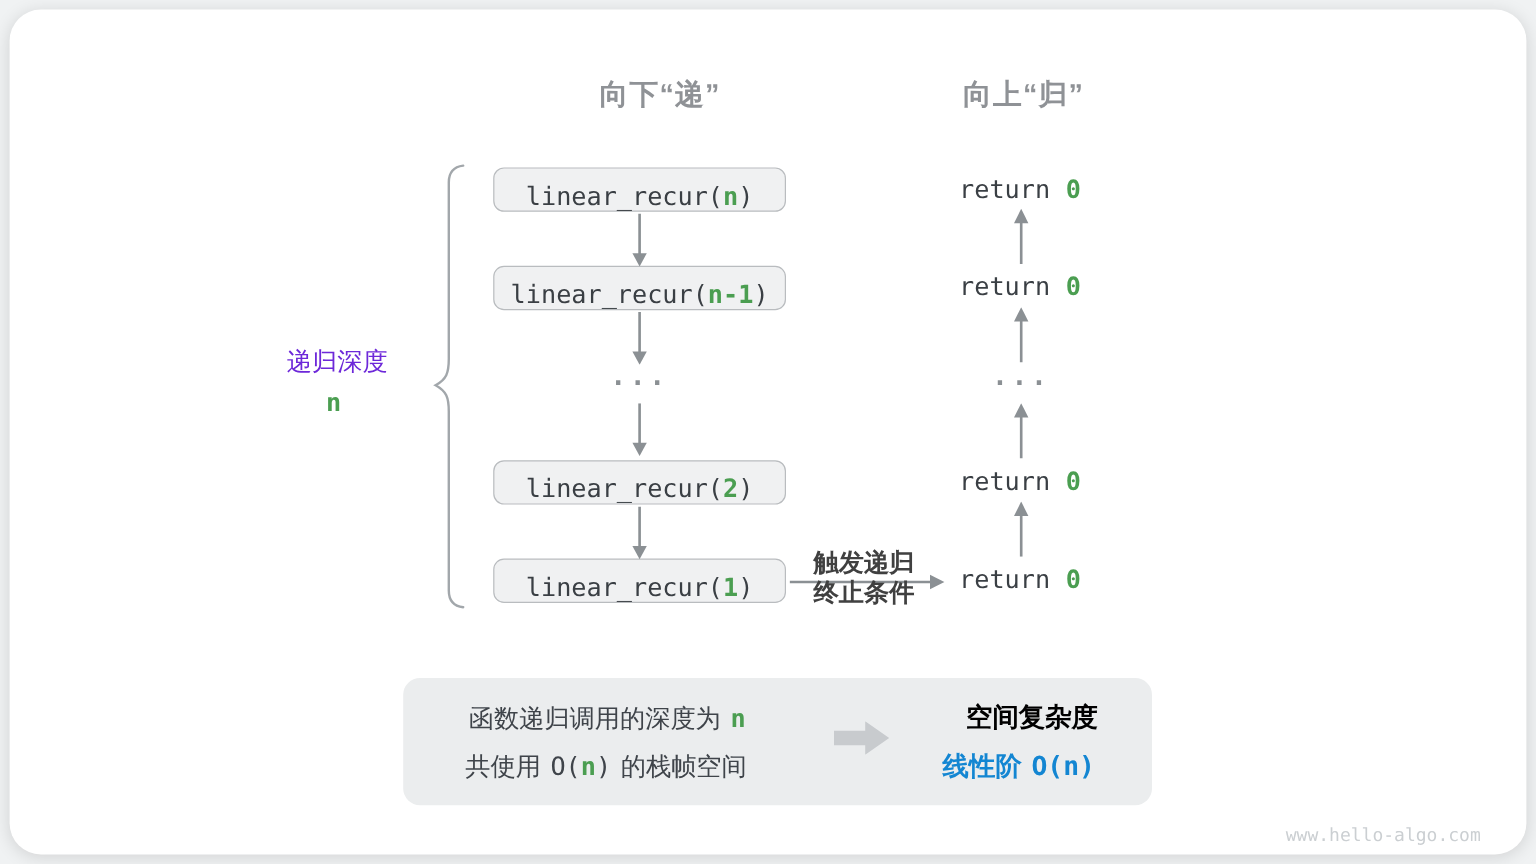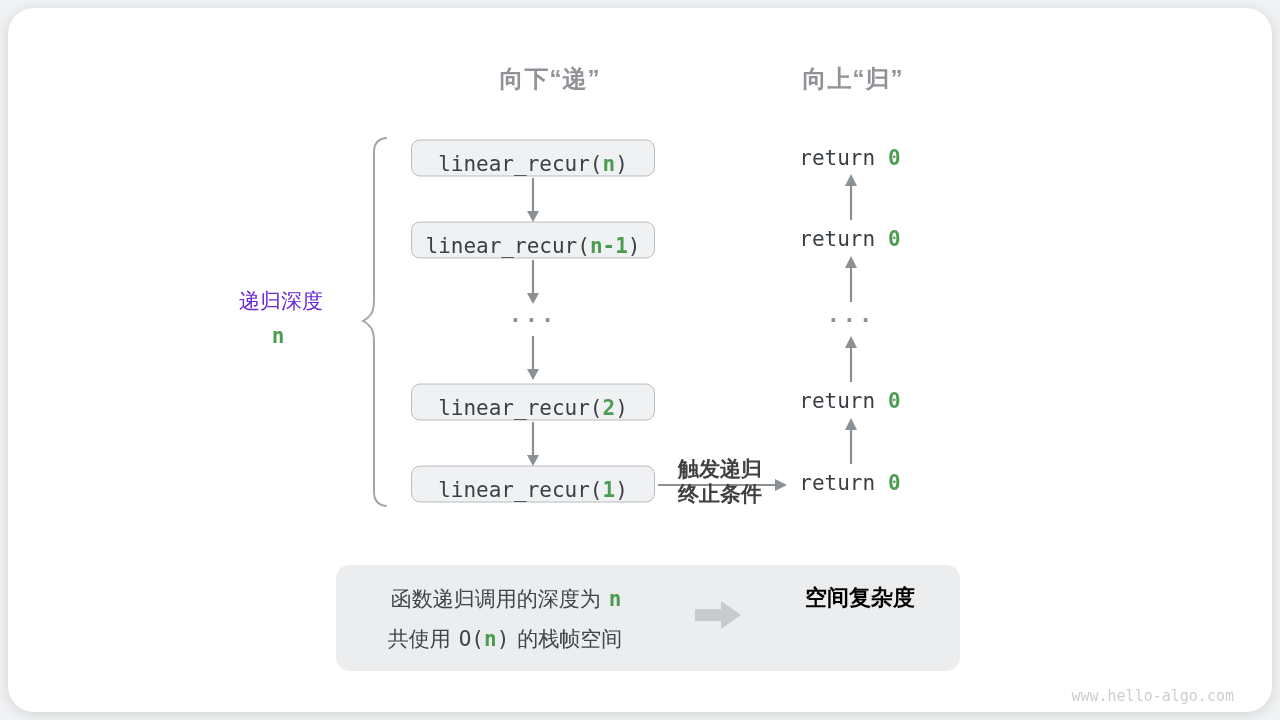--- a/index.html
+++ b/index.html
@@ -150,16 +150,19 @@
   </div>
   <div class="abs sum-left" style="left:497px;top:631px;">
     <span class="m-right8">共使用</span><span class="code">O(</span><span class="n-green">n</span><span class="code">)</span><span class="m-left8">的栈帧空间</span>
   </div>
 
   <svg class="arrow-svg" style="left:687px;top:593px;" width="47" height="28" viewBox="0 0 47 28">
     <polygon points="0,8 26,8 26,0 46,14 26,28 26,20 0,20" fill="#c8cbce"></polygon>
   </svg>
 
   <div class="abs sum-title">空间复杂度</div>
+  <div class="abs sum-value">
+    <span>线性阶</span><span class="big-o">O(n)</span>
+  </div>
 
   <div class="watermark">www.hello-algo.com</div>
 
 </div>
 
 </body></html>

